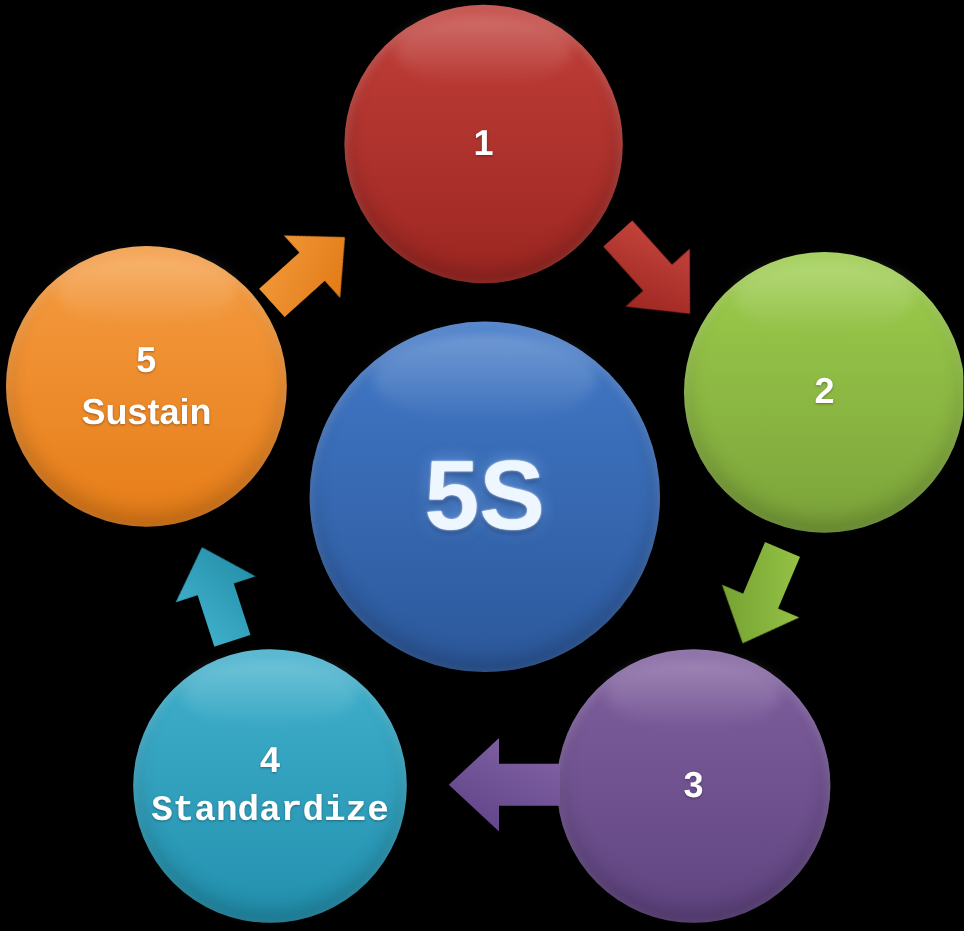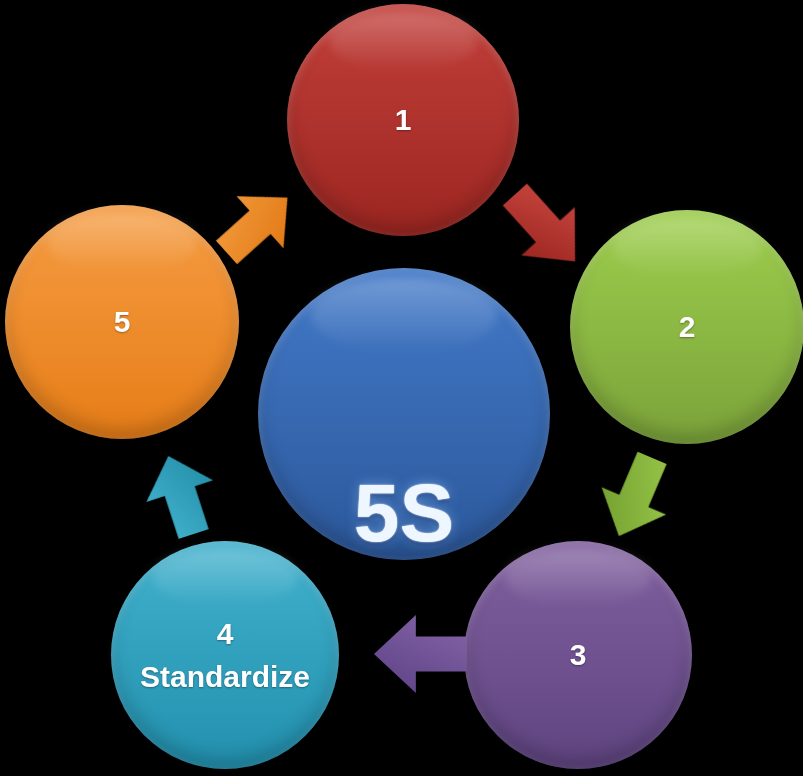--- a/index.html
+++ b/index.html
@@ -39,28 +39,28 @@
     position: relative;
     display: flex;
     flex-direction: column;
     align-items: center;
     font-size: 30px;
     font-weight: 600;
     line-height: 1.45;
     text-shadow: 0 1px 2px rgba(0,0,0,0.35);
   }
   .lbl { max-width: 152px; }
-  .circle--standardize .lbl { max-width: none; white-space: nowrap; }
+  .circle--standardize .lbl { max-width: none; white-space: nowrap; font-family: Liberation Mono, monospace; }
 
   .circle--sort        { left: 287px; top:   4px; width: 232px; height: 232px; }
   .circle--setinorder  { left: 570px; top: 210px; width: 234px; height: 234px; }
   .circle--shine       { left: 464px; top: 541px; width: 228px; height: 228px; }
   .circle--standardize { left: 111px; top: 541px; width: 228px; height: 228px; }
   .circle--sustain     { left:   5px; top: 205px; width: 234px; height: 234px; }
-  .circle--center      { left: 258px; top: 268px; width: 292px; height: 292px; align-items: flex-end; }
+  .circle--center      { left: 258px; top: 268px; width: 292px; height: 292px; }
 
   .center-label {
     position: relative;
     font-size: 82px;
     font-weight: 700;
     color: #eef6ff;
     text-shadow:
       0 0 2px #ffffff,
       0 3px 5px rgba(25,55,115,0.65),
       0 0 12px rgba(150,200,255,0.55);
@@ -128,20 +128,21 @@
   <div class="circle circle--standardize" style="--c1: #41b1cd; --c2: #2290ae;">
     <div class="ctext">
       <div class="num">4</div>
       <div class="lbl">Standardize</div>
     </div>
   </div>
 
   <div class="circle circle--sustain" style="--c1: #f59c42; --c2: #e67d18;">
     <div class="ctext">
       <div class="num">5</div>
+      <div class="lbl">Sustain</div>
     </div>
   </div>
 
   <div class="circle circle--center" style="--c1: #4279c8; --c2: #2c589b;">
     <div class="center-label" style="color: rgb(238, 246, 255);">5S</div>
   </div>
 
   <div class="arrow arrow--red">
     <svg width="90" height="72" viewBox="0 0 100 80" preserveAspectRatio="none">
       <polygon points="0,22 55,22 55,0 100,40 55,80 55,58 0,58" fill="url(#ag0)"></polygon>

